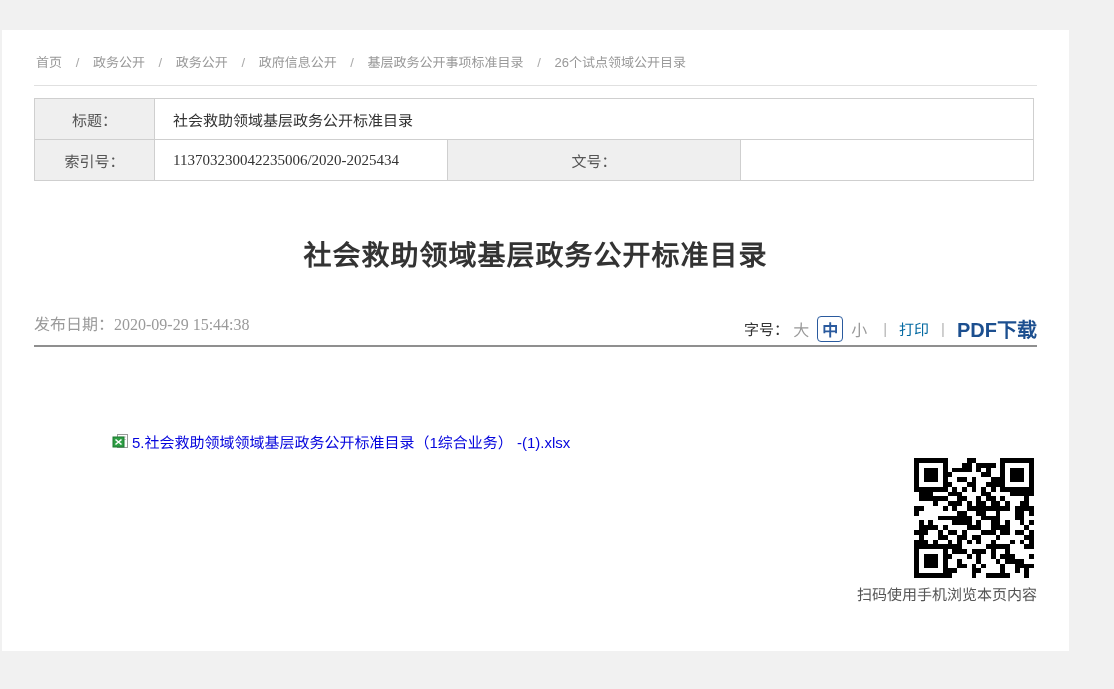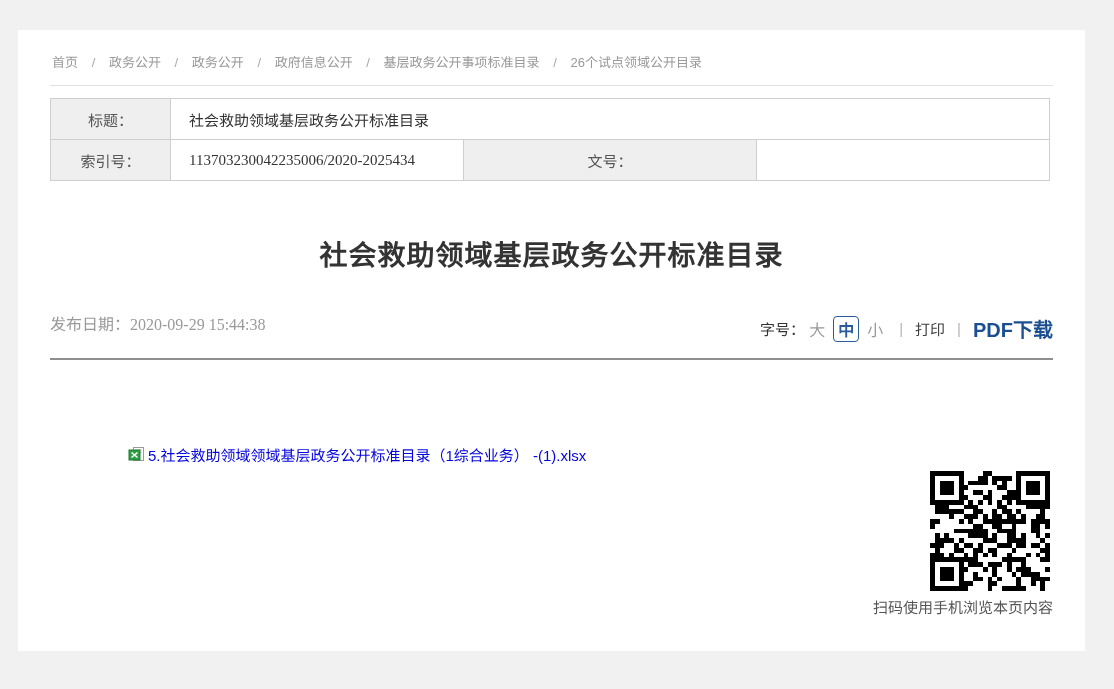--- a/index.html
+++ b/index.html
@@ -5,21 +5,21 @@
   * { margin:0; padding:0; box-sizing:border-box; }
   html,body { width:1114px; height:689px; }
   body {
     background:#f1f1f1;
     font-family:"Liberation Sans","DejaVu Sans",sans-serif;
     color:#333;
     overflow:hidden;
   }
   .card {
     position:absolute;
-    left:18px; top:30px;
+    left:2px; top:30px;
     width:1067px;
     min-height:621px;
     background:#ffffff;
     padding:20px 32px 4px 32px;
   }
   
   .breadcrumb {
     font-size:13px;
     color:#999;
     padding:2px 0 14px 2px;
@@ -65,42 +65,42 @@
     font-weight:bold;
     color:#333;
     letter-spacing:1px;
   }
   .meta-row {
     margin-top:30px;
     display:flex;
     justify-content:space-between;
     align-items:center;
     font-size:15px;
-    padding-bottom:15px;
+    padding-bottom:2px;
     border-bottom:2px solid #8f8f8f;
   }
   .meta-left {
     color:#9a9a9a;
     font-family:"Liberation Serif","DejaVu Serif",serif;
     font-size:16px;
   }
   .meta-right { display:flex; align-items:center; color:#333;margin-top:11px; }
   .meta-right .fs-label { color:#333; font-size:15px; }
   .size-opt {
     color:#999; cursor:pointer; margin:0 4px; font-size:16px;
   }
   .size-opt.active {
     color:#2a5a9e;
     border:1px solid #2a5a9e;
     border-radius:4px;
     padding:0 4px;
     font-weight:bold;
   }
   .pipe { color:#b5b5b5; margin:0 12px; }
-  .print-btn { color:#404040; cursor:pointer; text-decoration:none; font-size:15px; }
+  .print-btn { color:#0369a1; cursor:pointer; text-decoration:none; font-size:15px; }
   .pdf-btn {
     color:#1c4f8f; font-weight:bold; cursor:pointer; text-decoration:none;
     font-size:20px;
   }
   
   .attachment {
     margin:84px 0 0 30px;
     display:flex;
     align-items:center;
     font-size:15px;

